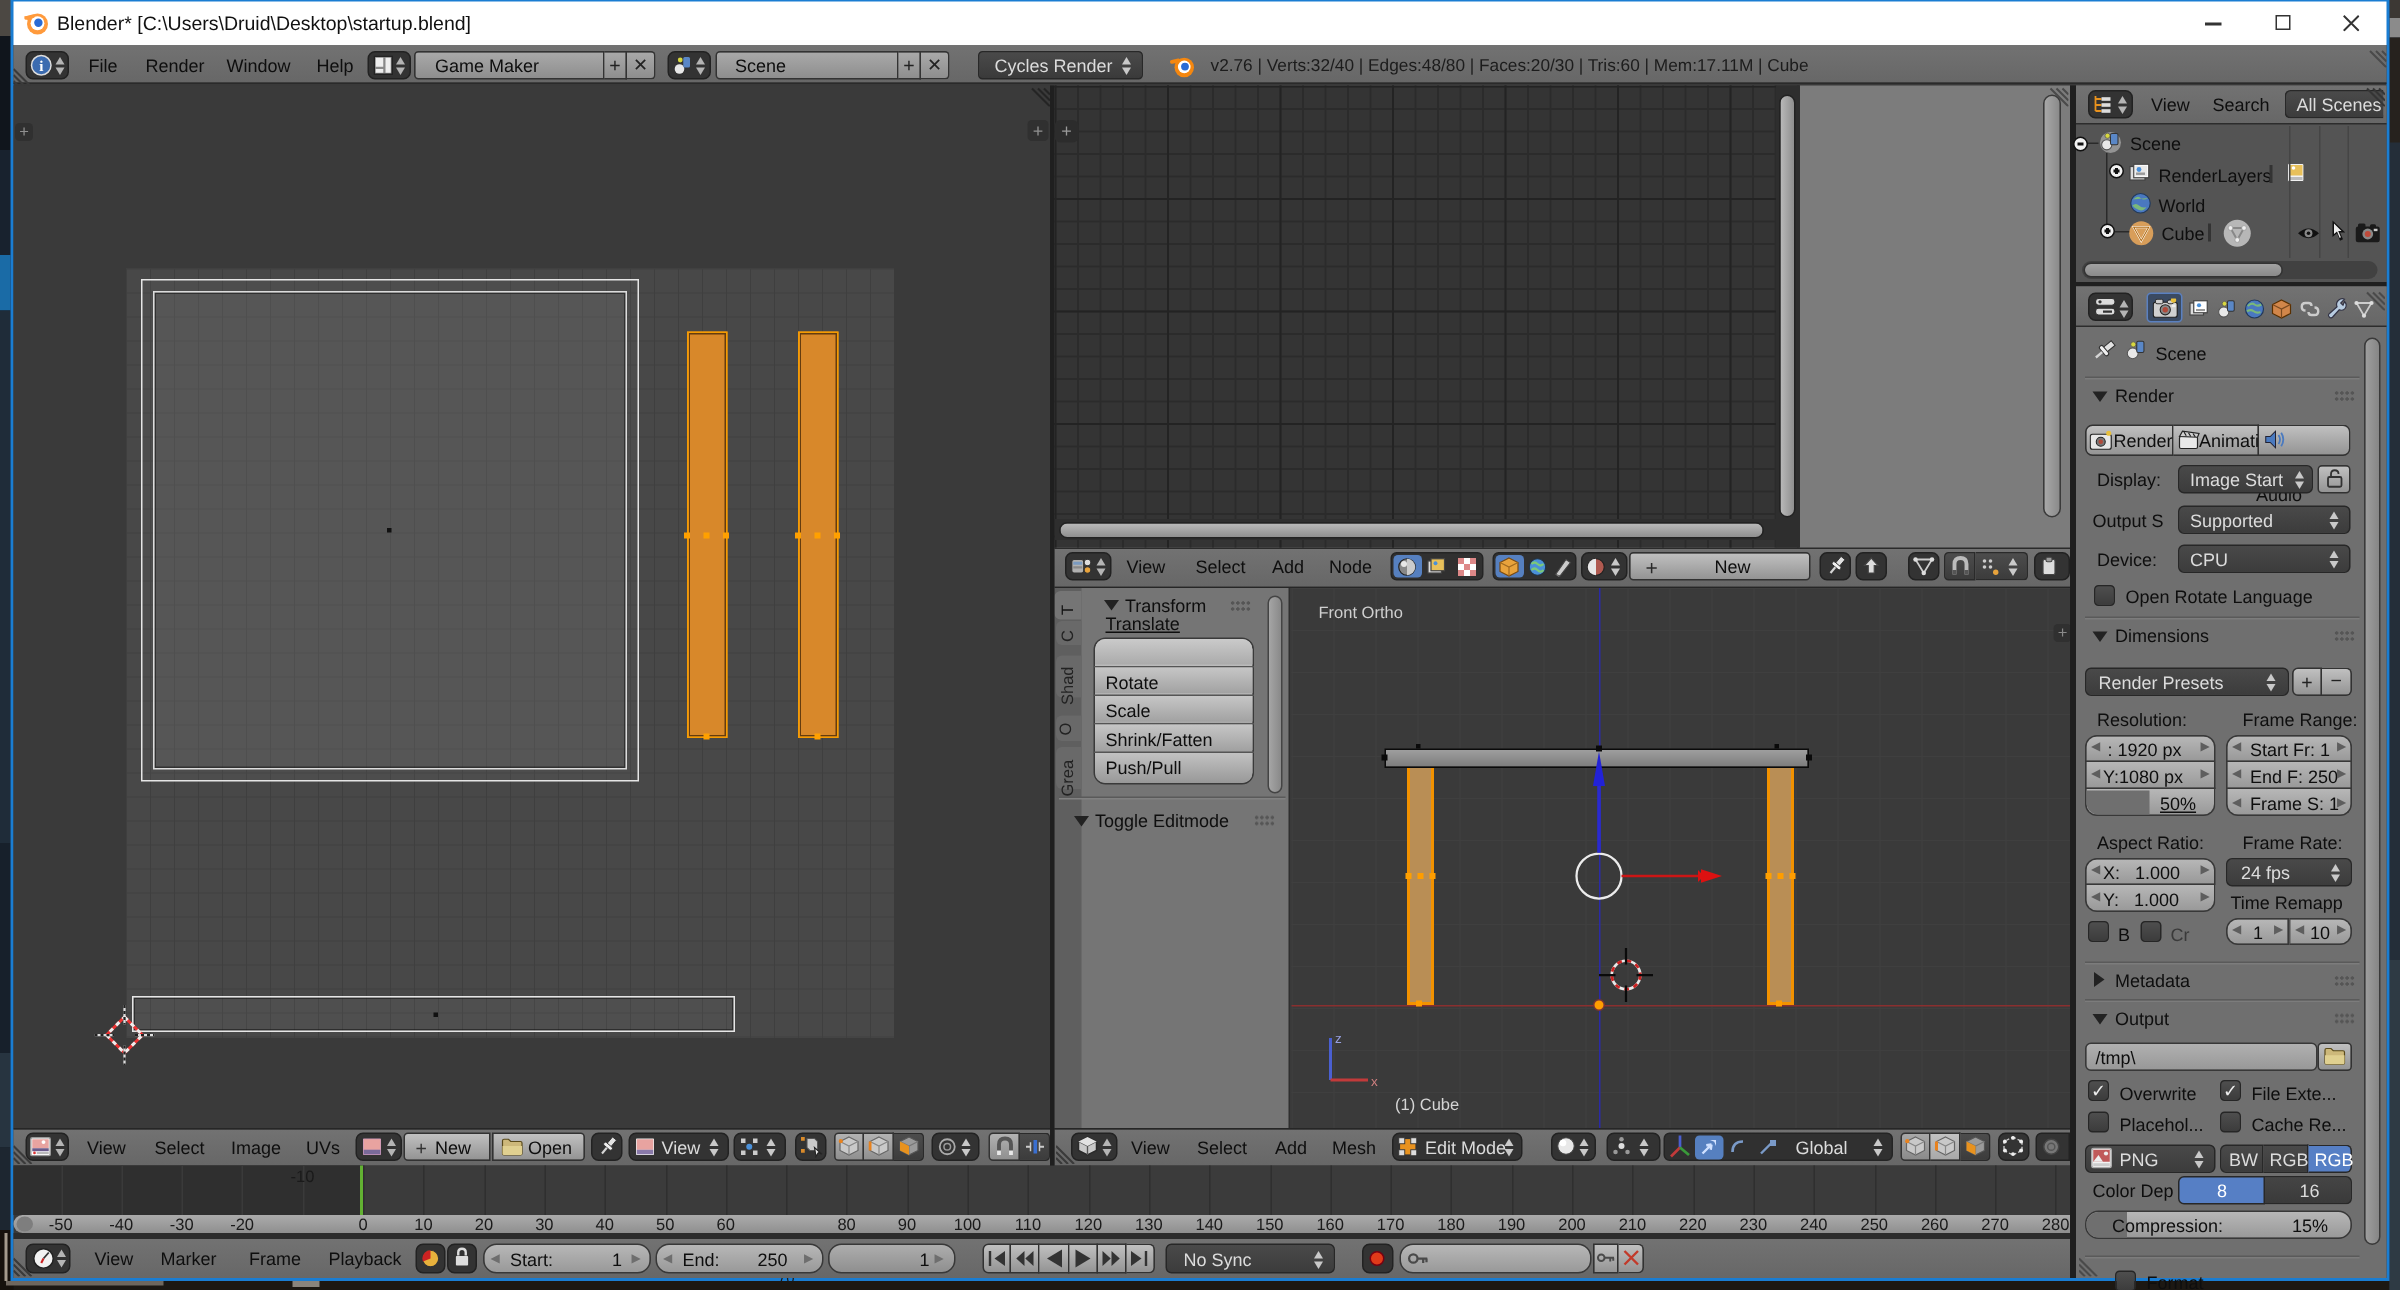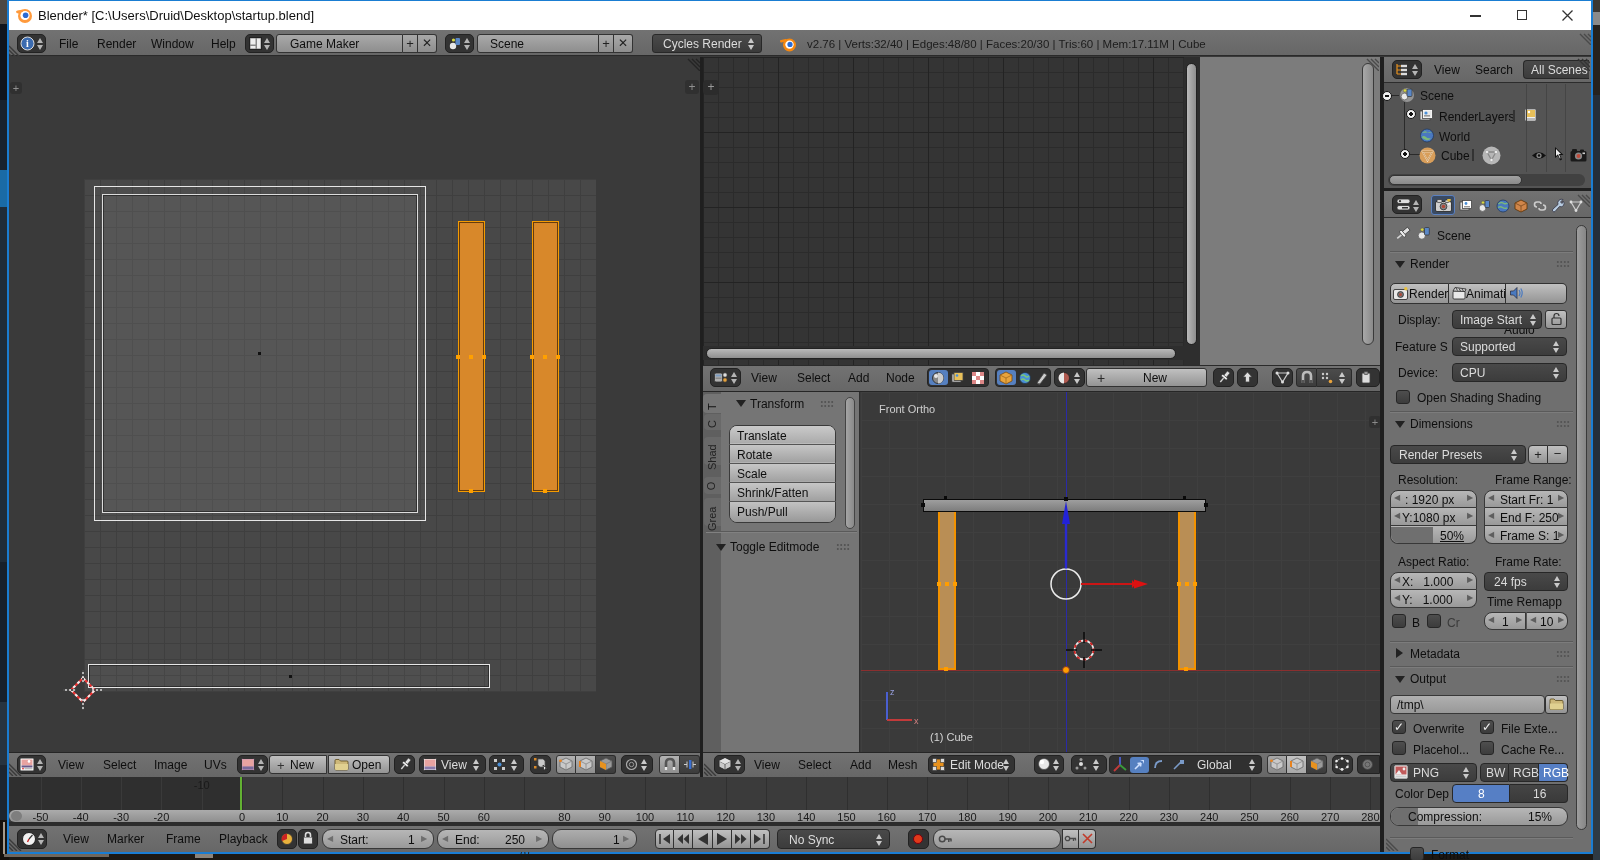--- a/index.html
+++ b/index.html
@@ -380,21 +380,21 @@
 <div class="abs" style="left:729px;top:425px;width:107px;height:98px;background:linear-gradient(#c2c2c2,#989898);border:1px solid #3a3a3a;border-radius:8px;"></div>
 <div class="abs" style="left:729px;top:443.5px;width:107px;height:1px;background:#555;"></div>
 <div class="abs" style="left:729px;top:462.5px;width:107px;height:1px;background:#555;"></div>
 <div class="abs" style="left:729px;top:481.5px;width:107px;height:1px;background:#555;"></div>
 <div class="abs" style="left:729px;top:500.5px;width:107px;height:1px;background:#555;"></div>
 <div class="abs" style="left:730px;top:426px;width:105px;height:17px;background:linear-gradient(#cacaca,#ababab);border-radius:7px 7px 0 0;"></div>
 <div class="abs" style="left:730px;top:445px;width:105px;height:17px;background:linear-gradient(#c6c6c6,#a2a2a2);"></div>
 <div class="abs" style="left:730px;top:464px;width:105px;height:17px;background:linear-gradient(#c6c6c6,#a2a2a2);"></div>
 <div class="abs" style="left:730px;top:483px;width:105px;height:17px;background:linear-gradient(#c6c6c6,#a2a2a2);"></div>
 <div class="abs" style="left:730px;top:502px;width:105px;height:20px;background:linear-gradient(#c2c2c2,#989898);border-radius:0 0 7px 7px;"></div>
-<div class="txt" style="left:737px;top:430px;">Translate</div>
+<div class="txt" style="left:737px;top:410px;text-decoration:underline;">Translate</div>
 <div class="txt" style="left:737px;top:449px;">Rotate</div>
 <div class="txt" style="left:737px;top:468px;">Scale</div>
 <div class="txt" style="left:737px;top:487px;">Shrink/Fatten</div>
 <div class="txt" style="left:737px;top:506px;">Push/Pull</div>
 <div class="abs" style="left:845px;top:397px;width:10px;height:132px;background:linear-gradient(90deg,#a5a5a5,#898989);border:1px solid #444;border-radius:5px;"></div>
 <div class="abs" style="left:706px;top:531px;width:151px;height:1px;background:#5a5a5a;box-shadow:0 1px 0 #818181;"></div>
 <div class="ptri" style="left:716px;top:544px;"></div>
 <div class="txt" style="left:730px;top:541px;">Toggle Editmode</div>
 <div class="dots" style="left:836px;top:543px;"></div>
 
@@ -891,30 +891,30 @@
 <div class="txt" style="left:1504px;top:288px;margin-top:36px;">Audio</div>
 <div class="txt" style="left:1398px;top:314px;">Display:</div>
 <div class="dpill" style="left:1452px;top:310px;width:90px;height:19px;border-radius:4px;"></div>
 <div class="wtxt" style="left:1460px;top:314px;">Image Start</div>
 <div class="updn updnW" style="left:1530px;top:314px;"></div>
 <div class="btnl" style="left:1545px;top:310px;width:22px;height:19px;"></div>
 <svg class="abs" style="left:1550px;top:312px;" width="13" height="14" viewBox="0 0 13 14">
     <rect x="2" y="6" width="9" height="6.5" rx="1" fill="none" stroke="#333" stroke-width="1.2"></rect>
     <path d="M4 6 L4 4 Q4 1.5 6.5 1.5 Q9 1.5 9 4" fill="none" stroke="#333" stroke-width="1.2"></path>
   </svg>
-<div class="txt" style="left:1395px;top:341px;">Feature S</div>
+<div class="txt" style="left:1395px;top:341px;">Output S</div>
 <div class="dpill" style="left:1452px;top:337px;width:115px;height:19px;border-radius:4px;"></div>
 <div class="wtxt" style="left:1460px;top:341px;">Supported</div>
 <div class="updn updnW" style="left:1553px;top:341px;"></div>
 <div class="txt" style="left:1398px;top:367px;">Device:</div>
 <div class="dpill" style="left:1452px;top:363px;width:115px;height:19px;border-radius:4px;"></div>
 <div class="wtxt" style="left:1460px;top:367px;">CPU</div>
 <div class="updn updnW" style="left:1553px;top:367px;"></div>
 <div class="chk" style="left:1396px;top:390px;"></div>
-<div class="txt" style="left:1417px;top:392px;">Open Shading Shading</div>
+<div class="txt" style="left:1417px;top:392px;">Open Rotate Language</div>
 <div class="sep" style="left:1390px;top:411px;width:183px;"></div>
 
 <div class="ptri" style="left:1395px;top:421px;"></div>
 <div class="txt" style="left:1410px;top:418px;">Dimensions</div>
 <div class="dots" style="left:1556px;top:420px;"></div>
 <div class="dpill" style="left:1390px;top:445px;width:136px;height:19px;border-radius:4px;"></div>
 <div class="wtxt" style="left:1399px;top:449px;">Render Presets</div>
 <div class="updn updnW" style="left:1511px;top:449px;"></div>
 <div class="btnl" style="left:1528px;top:445px;width:20px;height:19px;border-radius:4px 0 0 4px;text-align:center;line-height:17px;font-size:13px;color:#222;">+</div>
 <div class="btnl" style="left:1548px;top:445px;width:20px;height:19px;border-radius:0 4px 4px 0;border-left:none;text-align:center;line-height:16px;font-size:13px;color:#222;">−</div>

